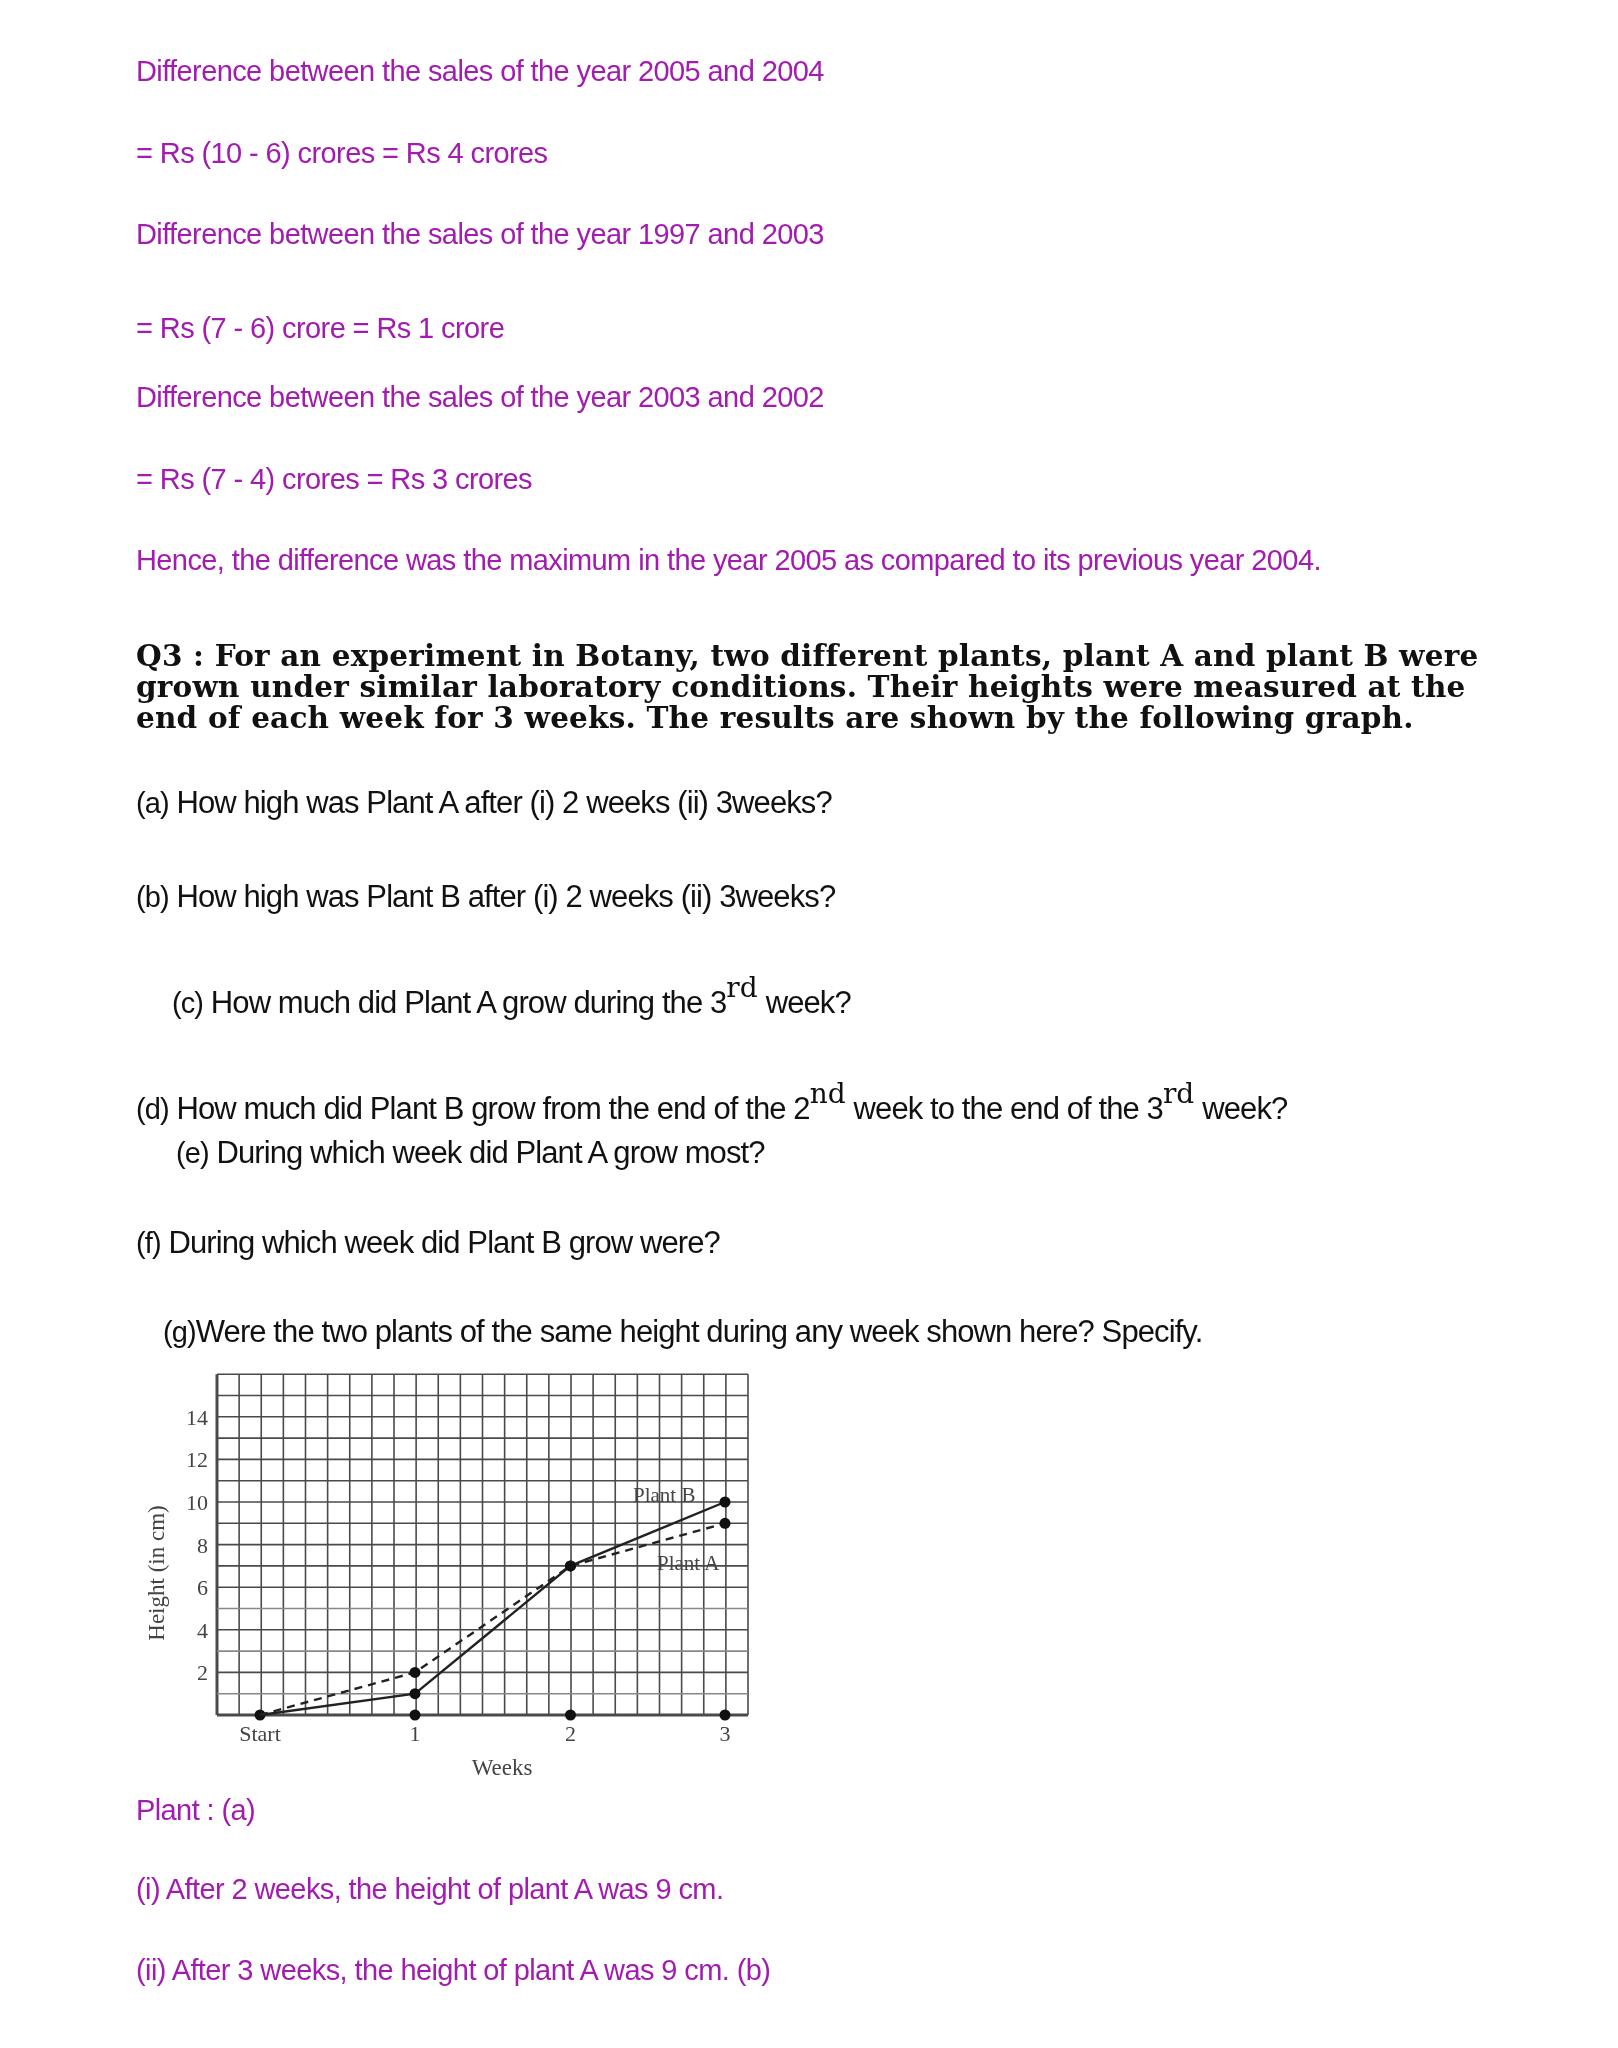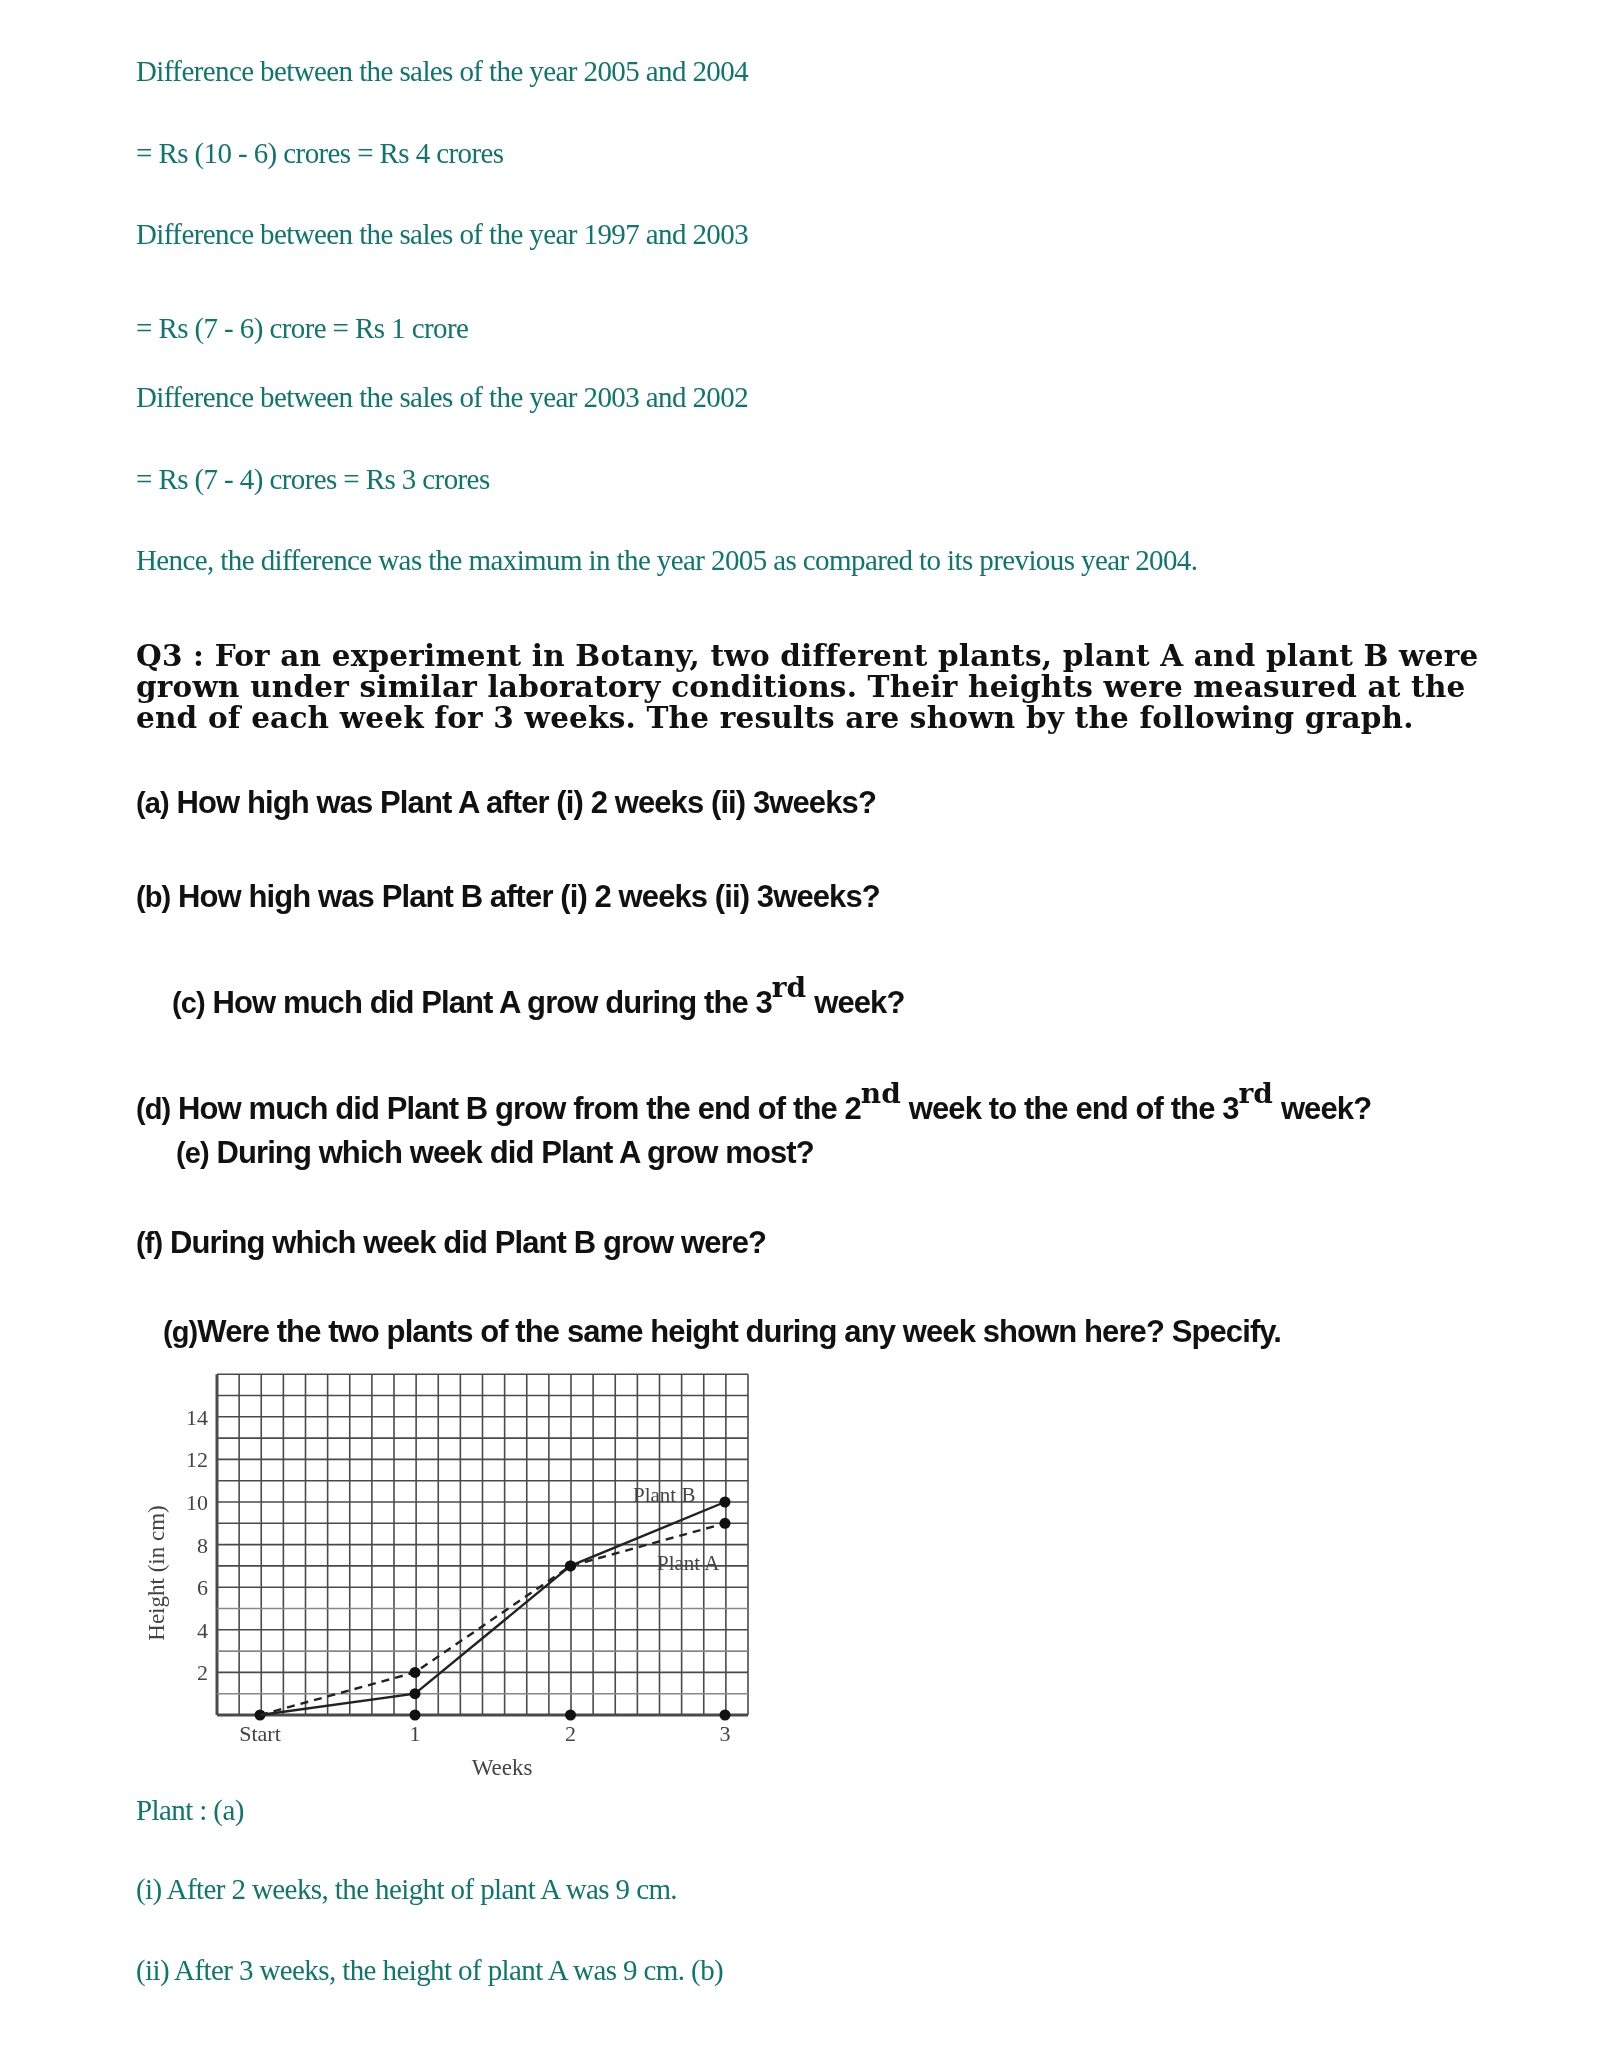--- a/index.html
+++ b/index.html
@@ -1,20 +1,20 @@
 <!DOCTYPE html>
 <html><head>
 <meta charset="utf-8">
 <style>
   html, body { margin: 0; padding: 0; background: #ffffff; }
   body { width: 1618px; height: 2048px; position: relative; overflow: hidden; }
   .line { position: absolute; left: 136px; white-space: nowrap; }
-  .ans { font-family: Liberation Serif, serif; color: #0f766e; font-size: 29px; letter-spacing: -0.6px; }
+  .ans { font-family: Liberation Sans, sans-serif; color: #a21caf; font-size: 29px; letter-spacing: -0.6px; }
   .q3 { font-family: "DejaVu Serif", serif; font-weight: bold; color: #111; font-size: 29.5px; letter-spacing: 0.2px; }
-  .qi { font-family: "Liberation Sans", "DejaVu Sans", sans-serif; font-weight: bold; color: #111; font-size: 31px; letter-spacing: -0.9px; }
+  .qi { font-family: "Liberation Sans", "DejaVu Sans", sans-serif; font-weight: normal; color: #111; font-size: 31px; letter-spacing: -0.9px; }
   .qi sup { font-family: "DejaVu Serif", serif; font-size: 28px; vertical-align: 0; position: relative; top: -16px; letter-spacing: 0; margin-right: 8px; }
   .qi .lbl { font-size: 29px; }
   #chart { position: absolute; left: 130px; top: 1360px; width: 640px; height: 430px; }
   #chart text { font-family: "Liberation Serif", "DejaVu Serif", serif; fill: #444; }
 </style>
 </head>
 <body>
 
 <div class="line ans" style="top:55px;">Difference between the sales of the year 2005 and 2004</div>
 <div class="line ans" style="top:137px;">= Rs (10 - 6) crores = Rs 4 crores</div>

